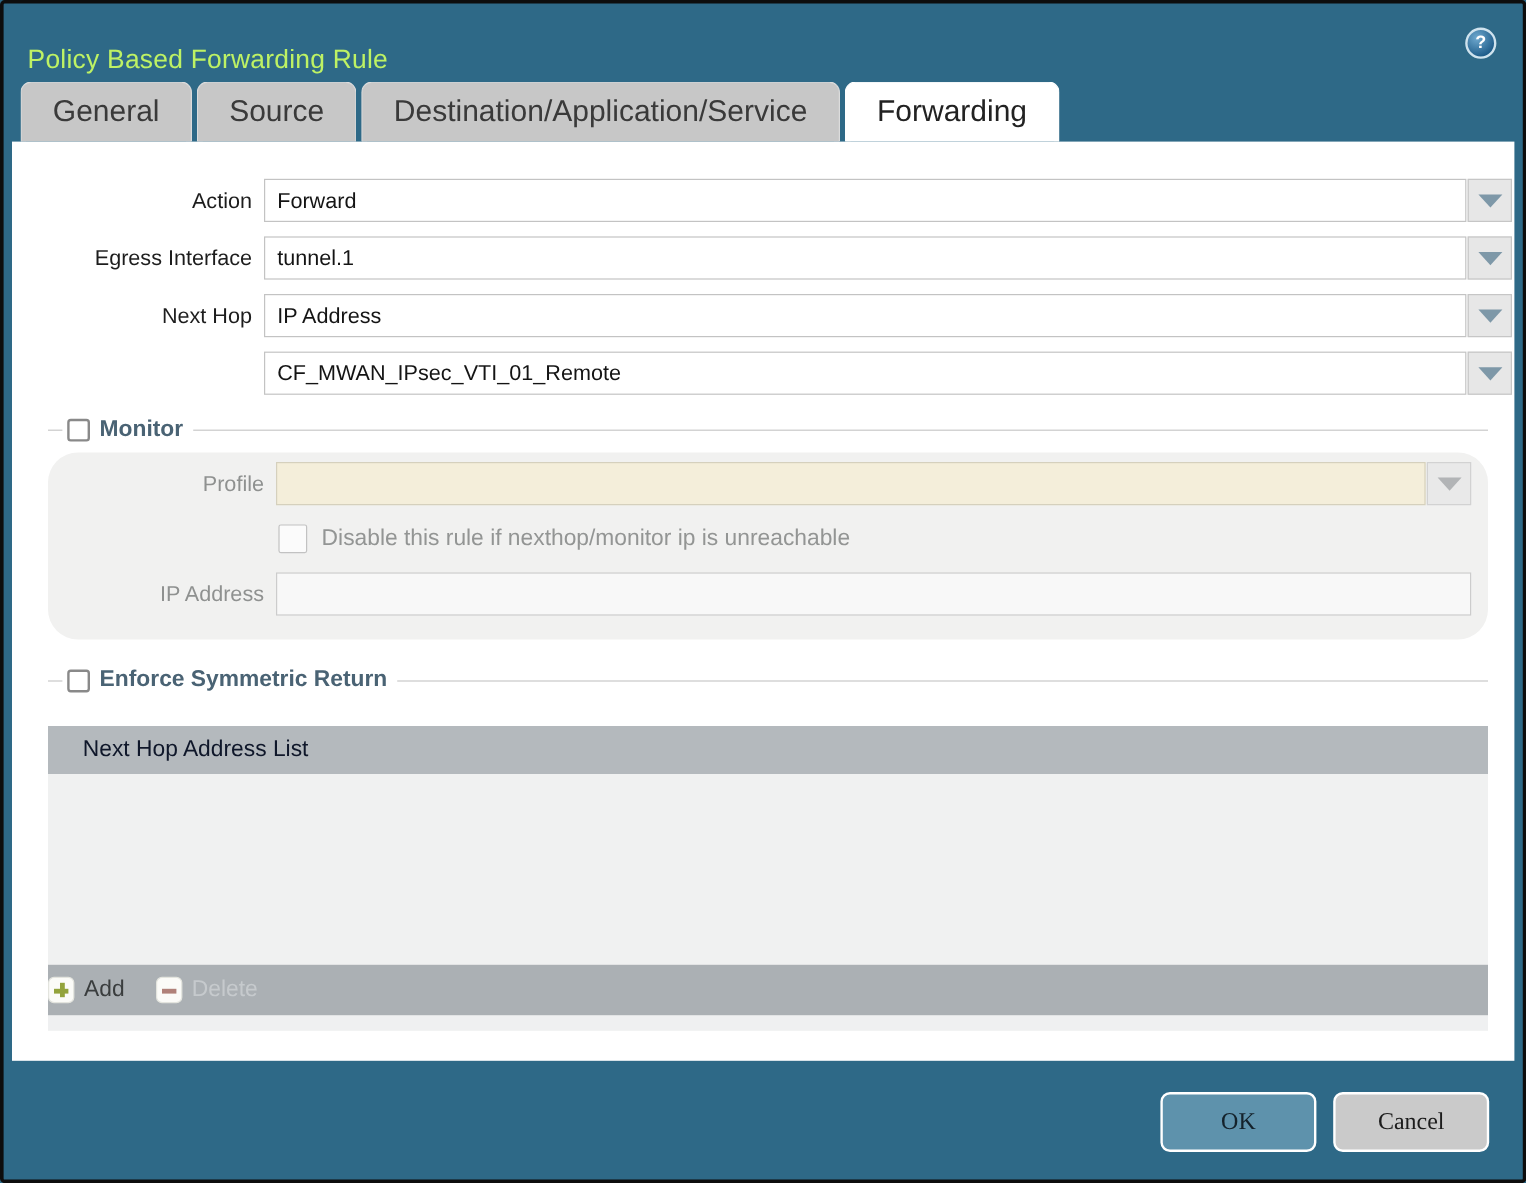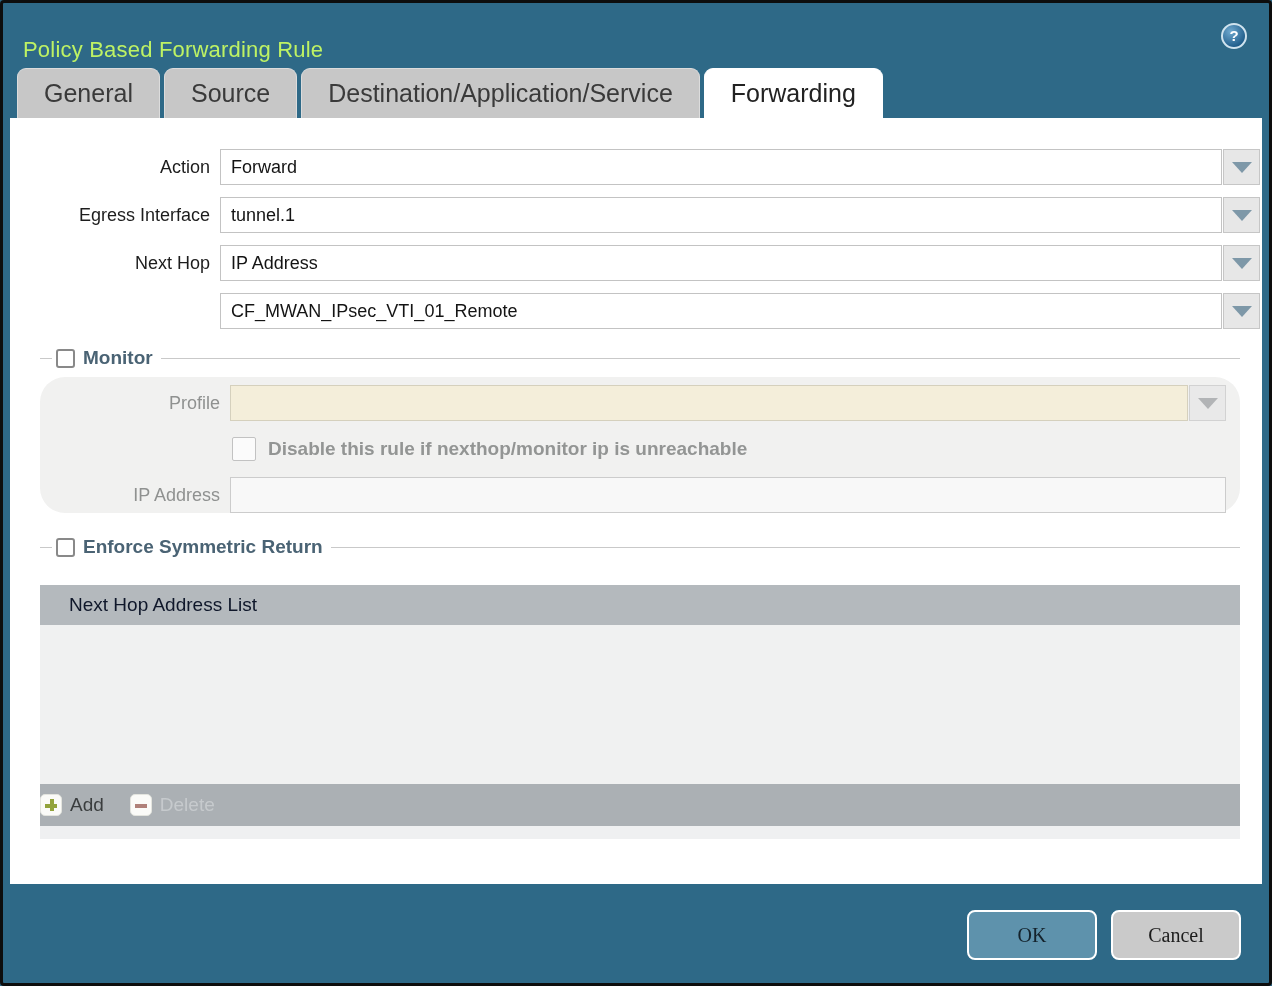--- a/index.html
+++ b/index.html
@@ -146,40 +146,40 @@
   }
   .legend-text {
     font-size: 19px;
     font-weight: bold;
     color: #4a6374;
     padding-right: 8px;
   }
 
   .monitor-panel {
     background: #f1f1f0;
-    padding: 8px 14px 0 0;
+    padding: 8px 14px 20px 0;
     border-radius: 25px;
   }
   .monitor-panel .row { margin: 0 0 14px 0; }
   .monitor-panel .row:last-child { margin-bottom: 0; }
   .monitor-panel .row-label { width: 180px; }
   .input-beige {
     flex: 1;
     height: 36px;
     background: #f4eeda;
     border: 1px solid #d5d0bd;
   }
   .combo-btn.dim { background: #e9e9e9; border-color: #d2d2d2; cursor: default; }
   .input-disabled {
     flex: 1;
     height: 36px;
     background: #f8f8f8;
     border: 1px solid #cccccc;
   }
-  .checkbox-row { height: 28px; font-weight: bold; }
+  .checkbox-row { height: 28px; }
   .checkbox-disabled {
     width: 24px; height: 24px;
     border: 1px solid #c2c2c2;
     border-radius: 2px;
     background: #fbfbfb;
     margin-left: 192px;
     flex-shrink: 0;
   }
   .checkbox-caption {
     font-size: 19px;

